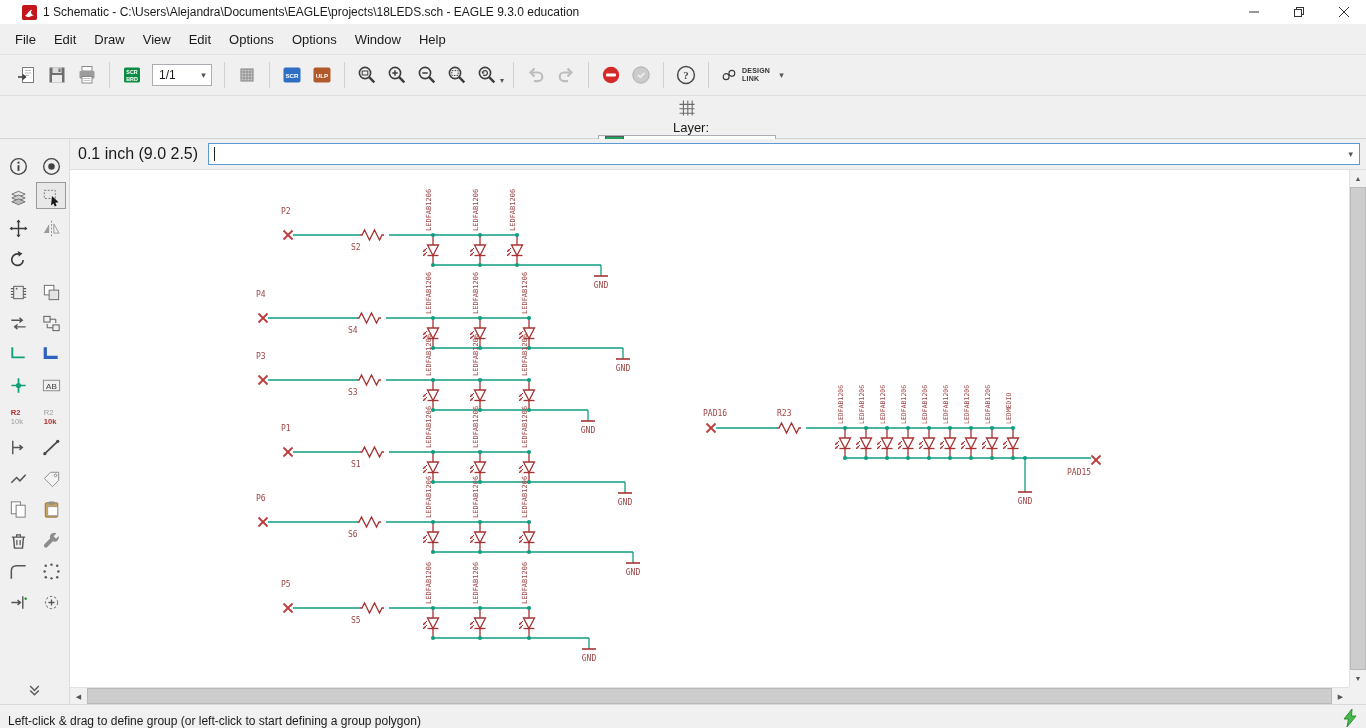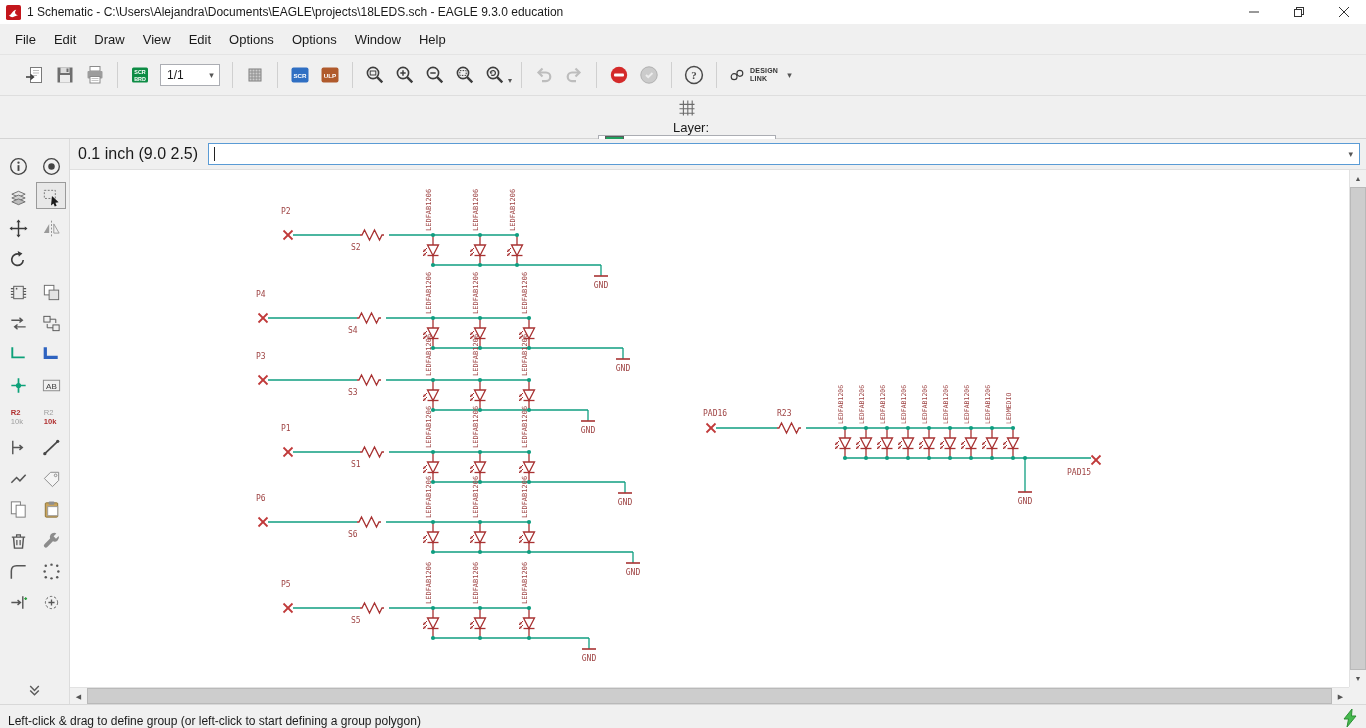--- a/index.html
+++ b/index.html
@@ -1,34 +1,34 @@
 <!DOCTYPE html>
 <html><head>
 <meta charset="utf-8">
 <style>
   html,body{margin:0;padding:0;background:#888;}
   .win{width:1366px;height:728px;overflow:hidden;display:flex;flex-direction:column;
        background:#f0f0f0;font-family:"Liberation Sans",sans-serif;color:#1a1a1a;}
 
   
-  .titlebar{height:24px;background:#fff;display:flex;align-items:center;gap:6px;padding-left:6px;flex:0 0 auto;}
+  .titlebar{height:24px;background:#fff;display:flex;align-items:center;gap:6px;padding-left:22px;flex:0 0 auto;}
   .appicon svg{width:15px;height:15px;display:block;}
   .title{font-size:12px;white-space:nowrap;}
   .wbtns{margin-left:auto;display:flex;height:24px;}
   .wbtn{width:45px;display:flex;align-items:center;justify-content:center;}
   .wbtn svg{width:10px;height:10px;}
 
   
   .menubar{height:30px;display:flex;align-items:center;padding-left:6px;font-size:13px;
            background:#f0f0f0;border-bottom:1px solid #e4e4e4;flex:0 0 auto;}
   .menu-item{padding:4px 9px;}
 
   
   .toolbar{display:flex;align-items:center;background:#f0f0f0;flex:0 0 auto;}
-  .tb1{height:40px;border-bottom:1px solid #dedede;padding-left:20px;}
+  .tb1{height:40px;border-bottom:1px solid #dedede;padding-left:12px;}
   .tb2{height:42px;border-bottom:1px solid #d4d4d4;padding-left:8px;flex-direction:column;}
   .tb-btn{width:28px;height:28px;border:1px solid transparent;background:transparent;padding:0;
           display:inline-flex;align-items:center;justify-content:center;margin:0 1px;}
   .tb-btn svg{width:22px;height:22px;display:block;}
   .tb-btn.pressed{background:#e7e7e7;border:1px solid #9a9a9a;}
   .sep{width:1px;height:26px;background:#d0d0d0;margin:0 7px;display:inline-block;}
   .tb-caret{font-size:8px;color:#555;margin:10px 2px 0 -2px;}
   .combo{height:22px;background:#fff;border:1px solid #abadb3;display:inline-flex;align-items:center;
          font-size:12px;padding-left:6px;box-sizing:border-box;}
   .sheet-combo{width:60px;margin:0 5px;}

